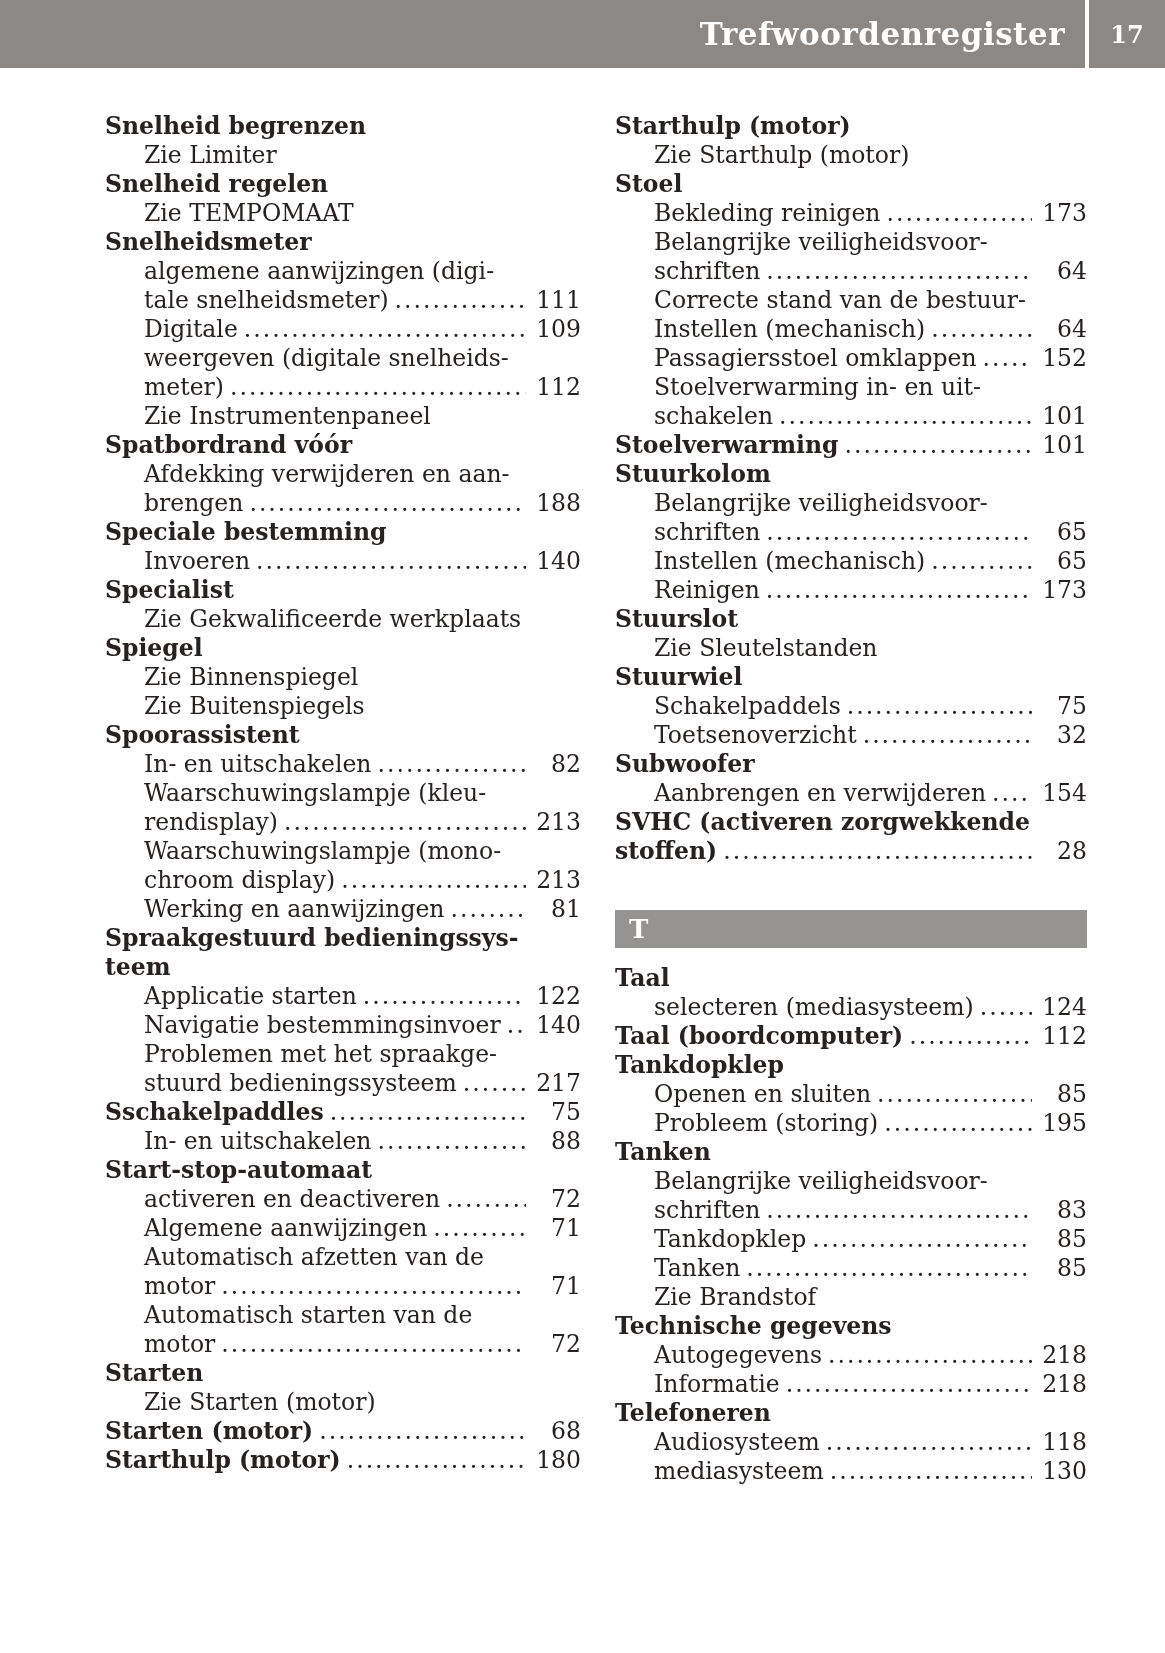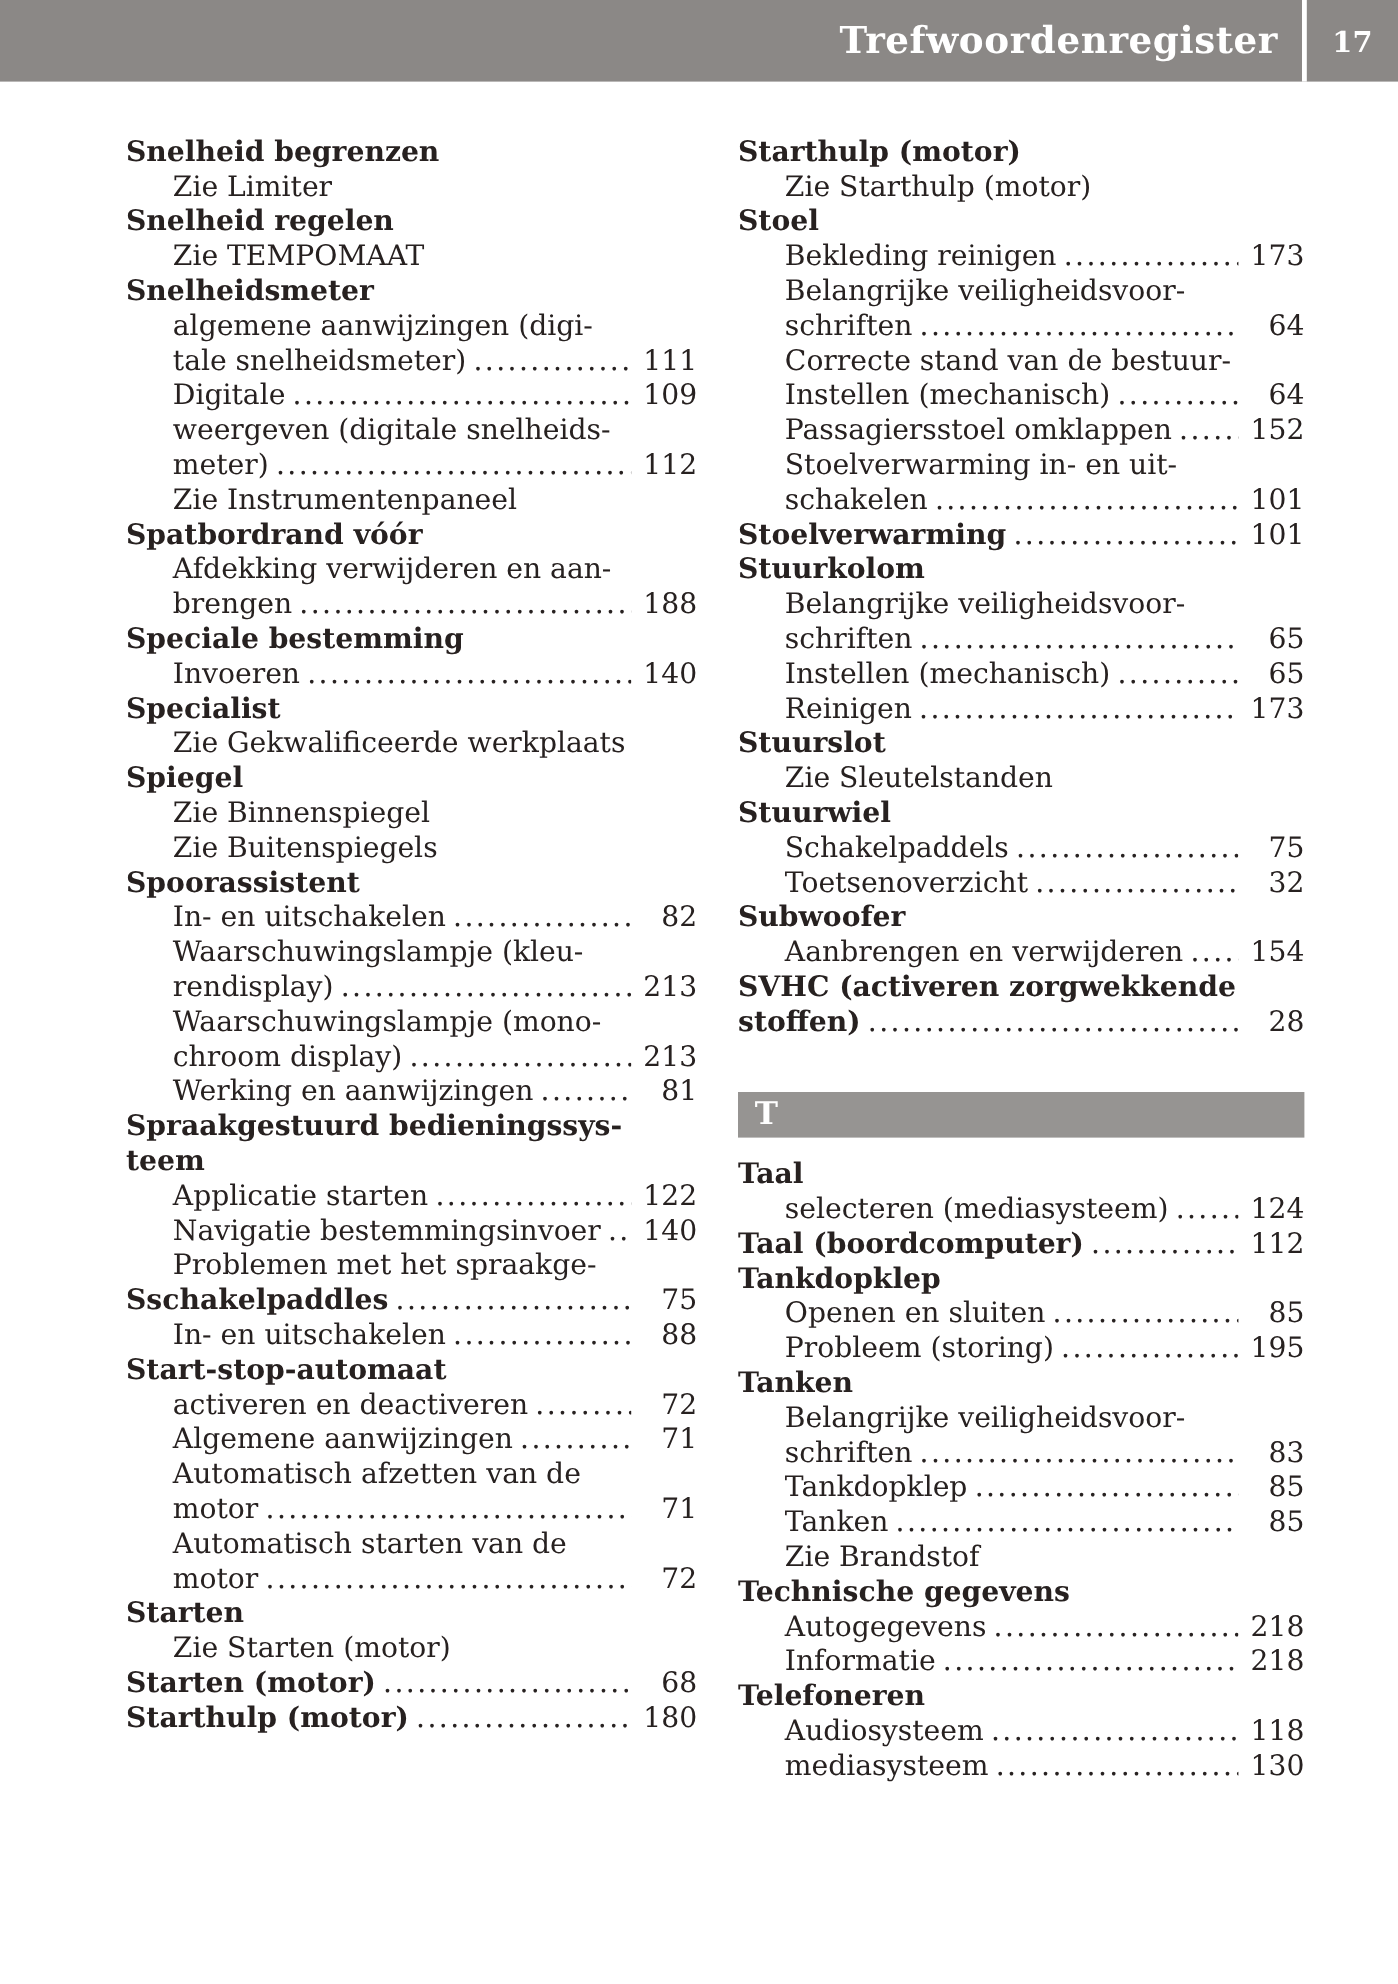--- a/index.html
+++ b/index.html
@@ -212,20 +212,25 @@
         <span class="page-num">122</span>
       </div>
       <div class="row sub">
         <span class="label">Navigatie bestemmingsinvoer</span>
         <span class="dots"></span>
         <span class="page-num">140</span>
       </div>
       <div class="row sub">
         <span class="label">Problemen met het spraakge-</span>
       </div>
+      <div class="row sub">
+        <span class="label">stuurd bedieningssysteem</span>
+        <span class="dots"></span>
+        <span class="page-num">217</span>
+      </div>
       <div class="row main">
         <span class="label">Sschakelpaddles</span>
         <span class="dots"></span>
         <span class="page-num">75</span>
       </div>
       <div class="row sub">
         <span class="label">In- en uitschakelen</span>
         <span class="dots"></span>
         <span class="page-num">88</span>
       </div>

